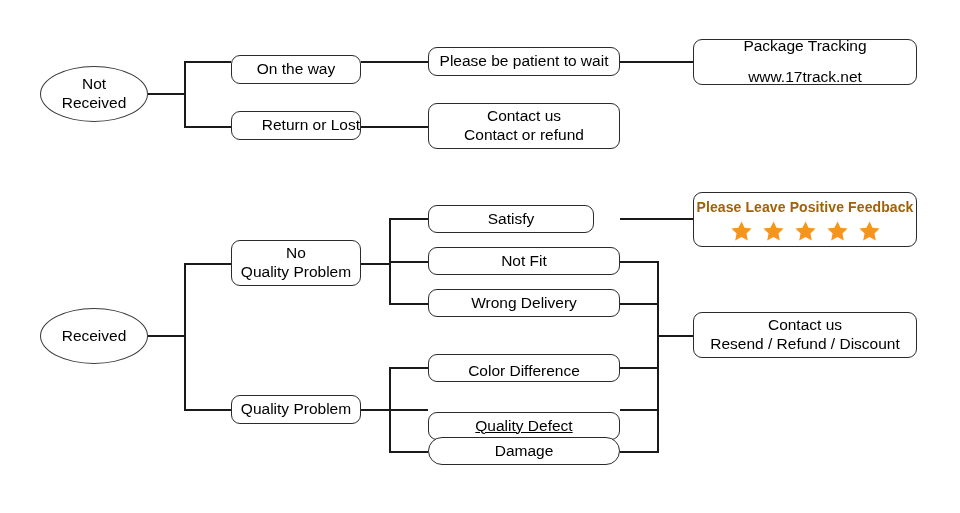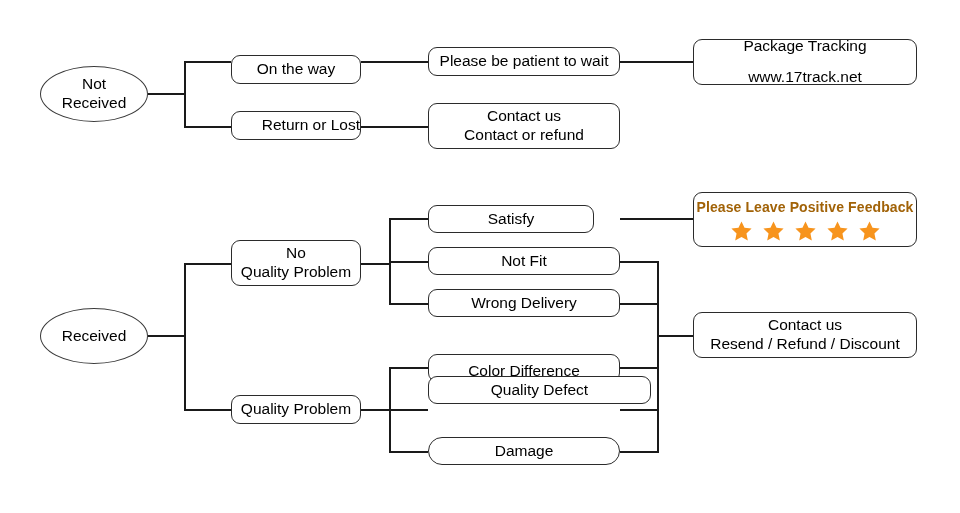--- a/index.html
+++ b/index.html
@@ -162,21 +162,21 @@
 
   <div class="line h" style="left:361px; top:409px; width:28px;"></div>
   <div class="line v" style="left:389px; top:367px; height:85px;"></div>
   <div class="line h" style="left:389px; top:367px; width:39px;"></div>
   <div class="line h" style="left:389px; top:409px; width:39px;"></div>
   <div class="line h" style="left:389px; top:451px; width:39px;"></div>
 
   <div class="node rounded fs15" style="left:428px; top:354px; width:192px; height:28px;justify-content:flex-end;">
     <span class="ln">Color Difference</span>
   </div>
-  <div class="node rounded fs15" style="left:428px; top:376px; width:223px; height:28px;">
+  <div class="node rounded fs15" style="left:428px; top:412px; width:192px; height:28px;text-decoration:underline;">
     <span class="ln">Quality Defect</span>
   </div>
   <div class="node rounded fs15" style="left:428px; top:437px; width:192px; height:28px;border-radius:14px;">
     <span class="ln">Damage</span>
   </div>
 
   <div class="line h" style="left:620px; top:218px; width:73px;"></div>
 
   <div class="node rounded feedback" style="left:693px; top:192px; width:224px; height:55px;">
     <span class="fb-text">Please Leave Positive Feedback</span>

